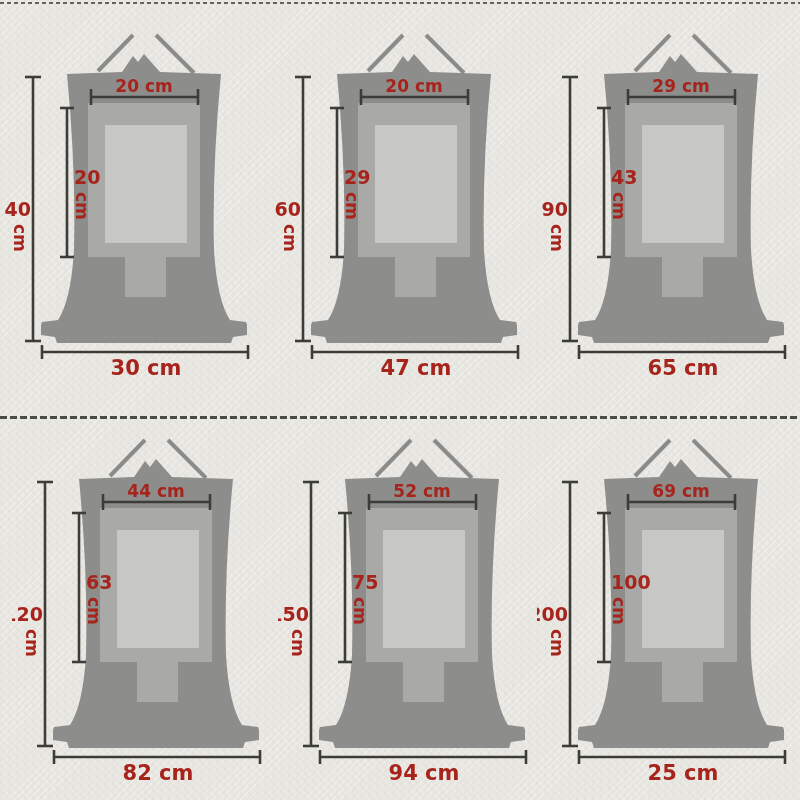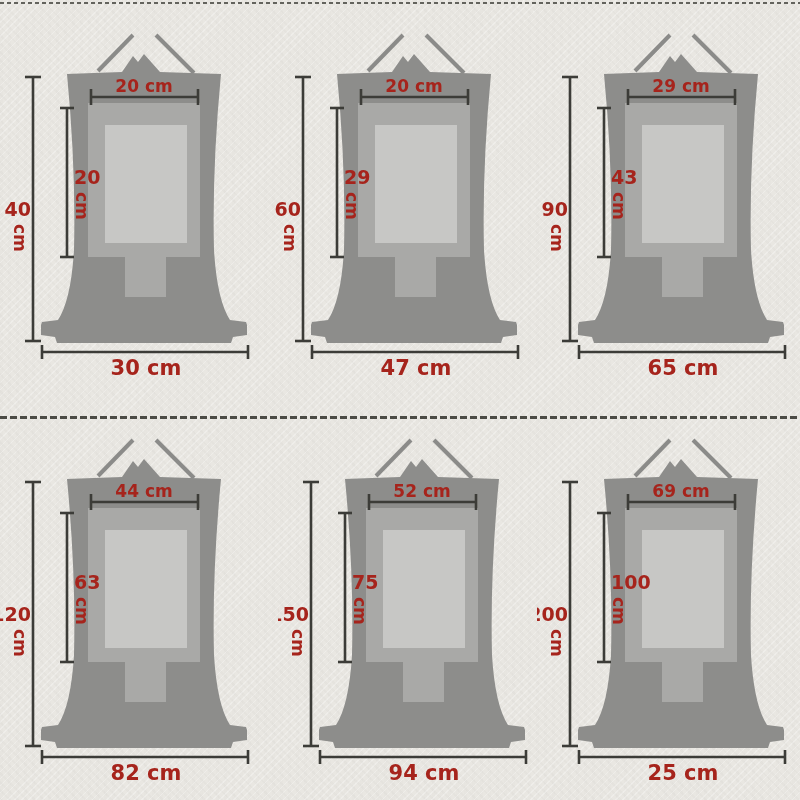--- a/index.html
+++ b/index.html
@@ -152,21 +152,21 @@
       </g>
 
       <text class="lab top" x="144" y="84">29 cm</text>
       <text class="lab num" x="74" y="176" text-anchor="start">43</text>
       <text class="lab unit" x="76" y="184" transform="rotate(90,76,184)">cm</text>
       <text class="lab num" x="31" y="208" text-anchor="end">90</text>
       <text class="lab unit" x="14" y="216" transform="rotate(90,14,216)">cm</text>
       <text class="lab bottom" x="146" y="367">65 cm</text>
     </svg>
   </div>
-    <div class="cell" style="left: 0px; top: 413px;">
+    <div class="cell" style="left: 12px; top: 413px;">
     <svg viewBox="0 0 267 385" width="267" height="385">
 
       <line class="string" x1="98" y1="63" x2="133" y2="27"></line>
       <line class="string" x1="156" y1="27" x2="194" y2="65"></line>
 
       <path class="body" d="
         M 66,66 L 122,64 L 133,48 L 138,54 L 144,46 L 160,64 L 221,66
         Q 212,160 214,242 Q 217,292 230,312
         L 246,314 L 247,317 L 247,327 L 233,329 L 231,335
         L 57,335 L 55,329 L 41,327 L 41,317 L 42,314 L 58,312

